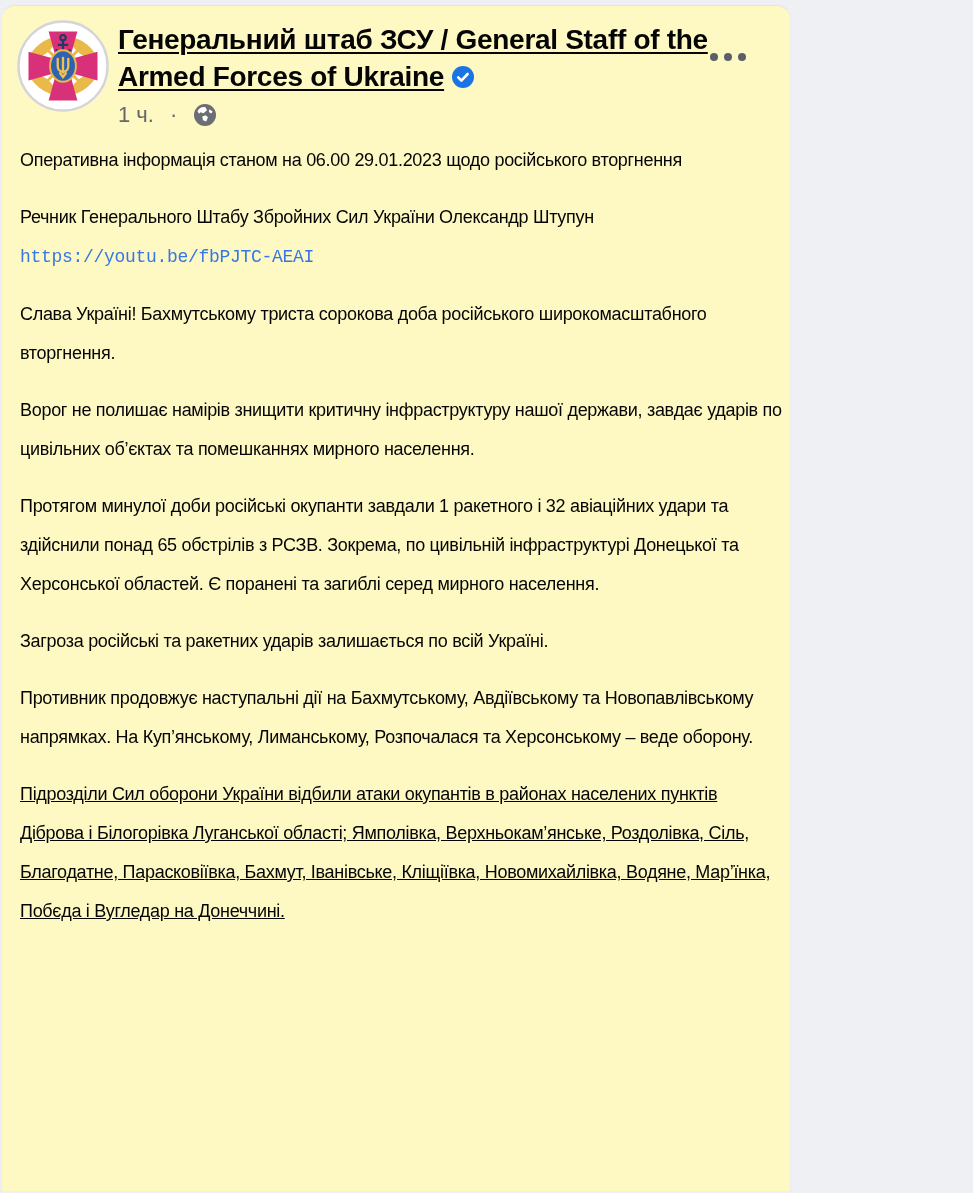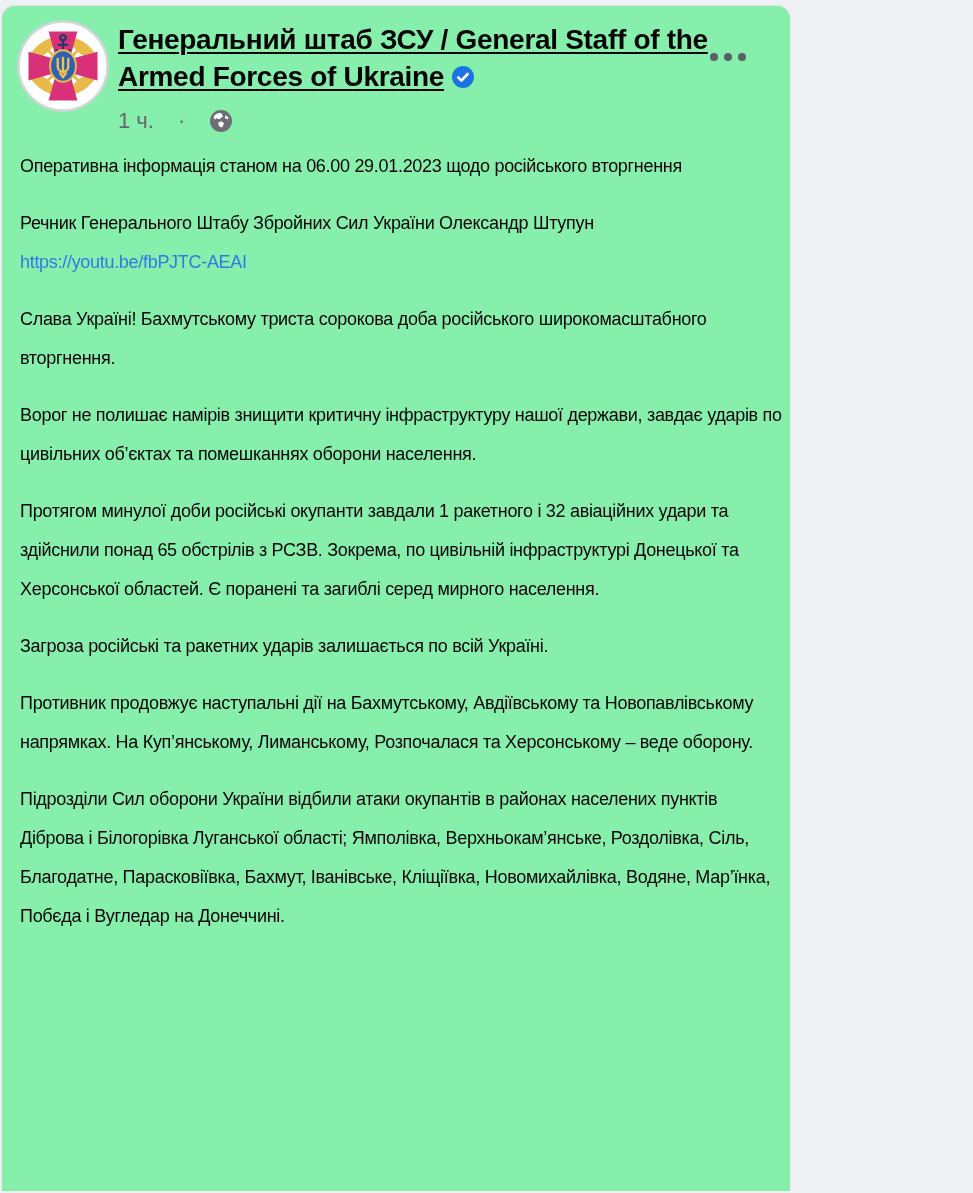--- a/index.html
+++ b/index.html
@@ -6,21 +6,21 @@
     margin: 0;
     padding: 0;
     background: #eef0f3;
     font-family: "Liberation Sans", "DejaVu Sans", sans-serif;
   }
   .card {
     position: relative;
     width: 790px;
     min-height: 1186px;
     margin: 5px auto 0 1px;
-    background: #86efac;
+    background: #fef9c3;
     border: 1px solid #ececef;
     border-top: 1px solid #e2e4e8;
     border-bottom: none;
     border-radius: 14px 14px 0 0;
     box-sizing: border-box;
     overflow: hidden;
   }
   
   .header {
     display: flex;
@@ -57,26 +57,26 @@
     text-underline-offset: 3px;
   }
   .verified {
     display: inline-block;
     width: 24px;
     height: 24px;
     margin-left: 7px;
     vertical-align: -3px;
   }
   .meta {
-    margin-top: 13px;
+    margin-top: 7px;
     font-size: 22px;
     color: #65676B;
     display: flex;
     align-items: center;
-    gap: 24px;
+    gap: 16px;
   }
   .globe { width: 24px; height: 24px; display: inline-block; }
   .more-btn {
     position: absolute;
     top: 41px;
     right: 38px;
     display: flex;
     gap: 6px;
     padding: 6px;
     cursor: pointer;
@@ -89,25 +89,26 @@
   }
   
   .post-body {
     padding: 13px 8px 24px 18px;
     font-size: 18px;
     line-height: 39px;
     letter-spacing: -0.3px;
     color: #050505;
   }
   .post-body p { margin: 0 0 18px 0; }
-  .post-body p:last-child { margin-bottom: 0; }
+  .post-body p:last-child { margin-bottom: 0; text-decoration: underline; }
   a.yt-link {
     color: #3578E5;
     text-decoration: none;
     cursor: pointer;
+    font-family: Liberation Mono, monospace;
   }
 </style>
 </head>
 <body>
 
 <div class="card">
 
   <div class="header">
 
     <a class="avatar">
@@ -174,20 +175,20 @@
       <span class="dot-i"></span>
       <span class="dot-i"></span>
     </div>
   </div>
 
   <div class="post-body">
     <p>Оперативна інформація станом на 06.00 29.01.2023 щодо російського вторгнення</p>
     <p><span>Речник Генерального Штабу Збройних Сил України Олександр Штупун</span>
       <a class="yt-link">https://youtu.be/fbPJTC-AEAI</a></p>
     <p>Слава Україні! Бахмутському триста сорокова доба російського широкомасштабного вторгнення.</p>
-    <p>Ворог не полишає намірів знищити критичну інфраструктуру нашої держави, завдає ударів по цивільних об’єктах та помешканнях оборони населення.</p>
+    <p>Ворог не полишає намірів знищити критичну інфраструктуру нашої держави, завдає ударів по цивільних об’єктах та помешканнях мирного населення.</p>
     <p>Протягом минулої доби російські окупанти завдали 1 ракетного і 32 авіаційних удари та здійснили понад 65 обстрілів з РСЗВ. Зокрема, по цивільній інфраструктурі Донецької та Херсонської областей. Є поранені та загиблі серед мирного населення.</p>
     <p>Загроза російські та ракетних ударів залишається по всій Україні.</p>
     <p>Противник продовжує наступальні дії на Бахмутському, Авдіївському та Новопавлівському напрямках. На Куп’янському, Лиманському, Розпочалася та Херсонському – веде оборону.</p>
     <p>Підрозділи Сил оборони України відбили атаки окупантів в районах населених пунктів Діброва і Білогорівка Луганської області; Ямполівка, Верхньокам’янське, Роздолівка, Сіль, Благодатне, Парасковіївка, Бахмут, Іванівське, Кліщіївка, Новомихайлівка, Водяне, Мар’їнка, Побєда і Вугледар на Донеччині.</p>
   </div>
 
 </div>
 
 </body></html>

